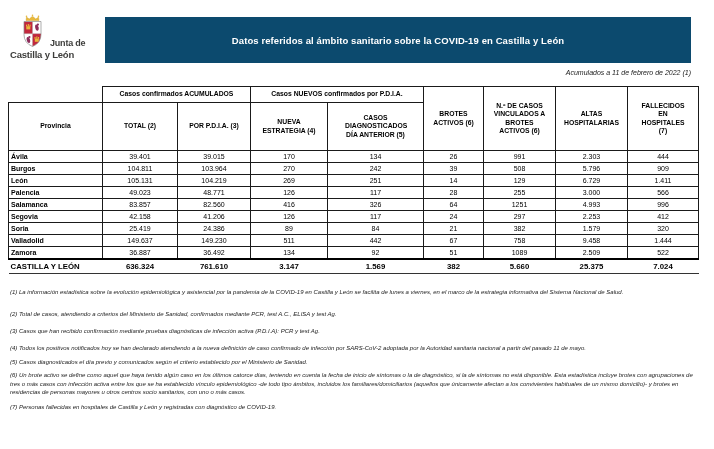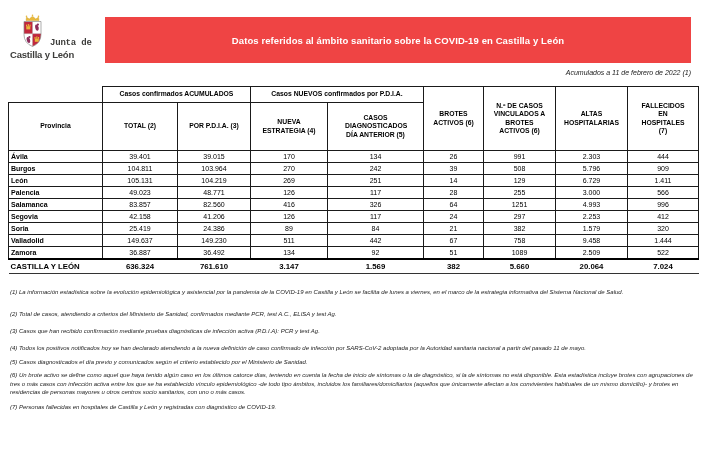--- a/index.html
+++ b/index.html
@@ -2,25 +2,25 @@
 <html><head>
 <meta charset="utf-8">
 <style>
   html,body{margin:0;padding:0;background:#fff;}
   .page{
     position:relative;width:714px;height:449px;background:#ffffff;overflow:hidden;
     font-family:"Liberation Sans",sans-serif;color:#000;
   }
   
   .crest{position:absolute;left:19px;top:14px;width:27px;height:35px;}
-  .logo-line1{position:absolute;left:50px;top:38px;font-size:9px;font-weight:700;color:#3d3d3b;letter-spacing:-0.2px;font-family:Liberation Mono, monospace;}
+  .logo-line1{position:absolute;left:50px;top:38px;font-size:9px;font-weight:700;color:#3d3d3b;letter-spacing:-0.2px;}
   .logo-line2{position:absolute;left:10px;top:49px;font-size:9.5px;font-weight:700;color:#3d3d3b;letter-spacing:-0.2px;}
   
   .banner{
-    position:absolute;left:105px;top:17px;width:586px;height:46px;background:#ef4444;
+    position:absolute;left:105px;top:17px;width:586px;height:46px;background:#0c4a6e;
     display:flex;align-items:center;justify-content:center;
   }
   .banner span{color:#fff;font-weight:700;font-size:9.5px;letter-spacing:0.1px;}
   
   .date-note{position:absolute;top:69px;right:23px;font-size:7px;font-style:italic;color:#1a1a1a;}
   
   .tbl-wrap{position:absolute;left:8px;top:86px;width:690px;}
   table{border-collapse:collapse;table-layout:fixed;width:690px;}
   th,td{border:1px solid #1a1a1a;padding:0 1px;overflow:hidden;}
   thead th{font-size:6.8px;font-weight:700;text-align:center;vertical-align:middle;line-height:1.25;}
@@ -244,21 +244,21 @@
         </tbody>
       <tfoot>
         <tr>
           <td class="prov">CASTILLA Y LEÓN</td>
           <td>636.324</td>
           <td>761.610</td>
           <td>3.147</td>
           <td>1.569</td>
           <td>382</td>
           <td>5.660</td>
-          <td>20.064</td>
+          <td>25.375</td>
           <td>7.024</td>
         </tr>
       </tfoot>
     </table>
   </div>
 
   <div class="foot">
     <p class="f1">(1) La información estadística sobre la evolución epidemiológica y asistencial por la pandemia de la COVID-19 en Castilla y León se facilita de lunes a viernes, en el marco de la estrategia informativa del Sistema Nacional de Salud.</p>
     <p class="f2">(2) Total de casos, atendiendo a criterios del Ministerio de Sanidad, confirmados mediante PCR, test A.C., ELISA y test Ag.</p>
     <p class="f3">(3) Casos que han recibido confirmación mediante pruebas diagnósticas de infección activa (P.D.I.A): PCR y test Ag.</p>

